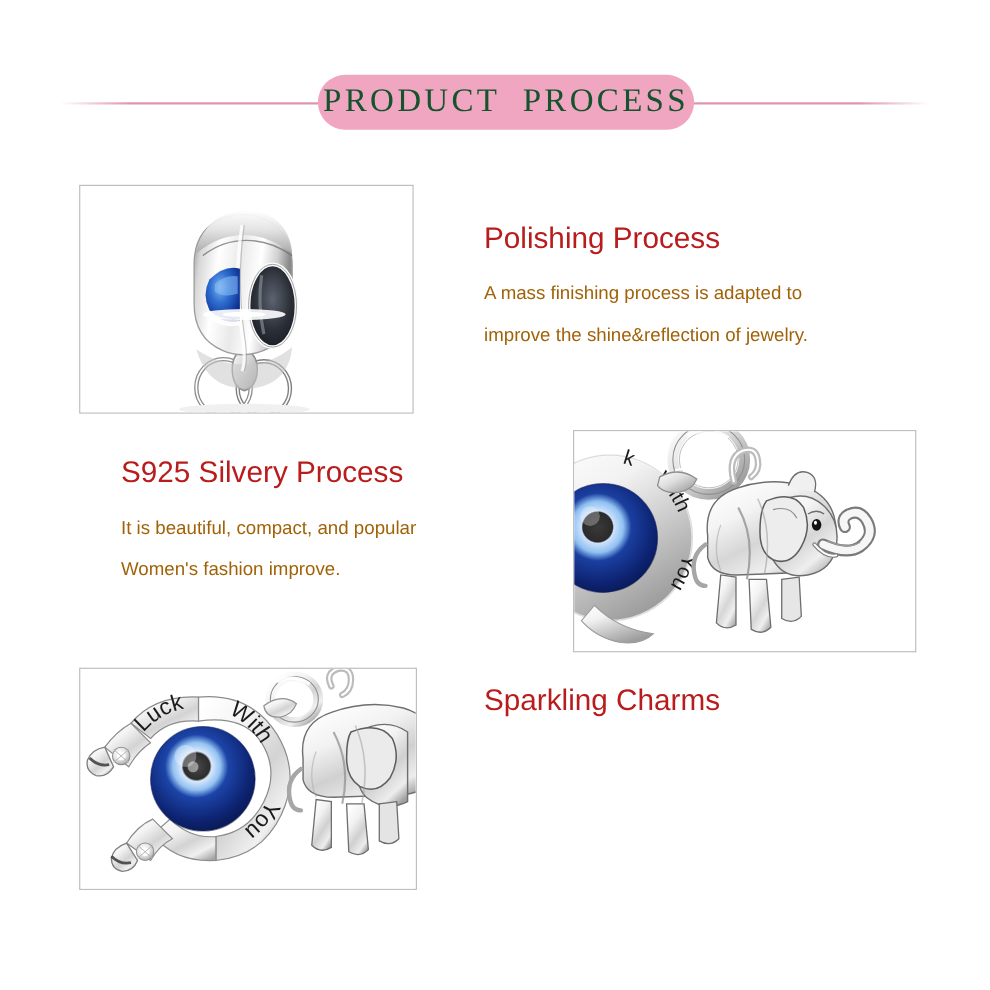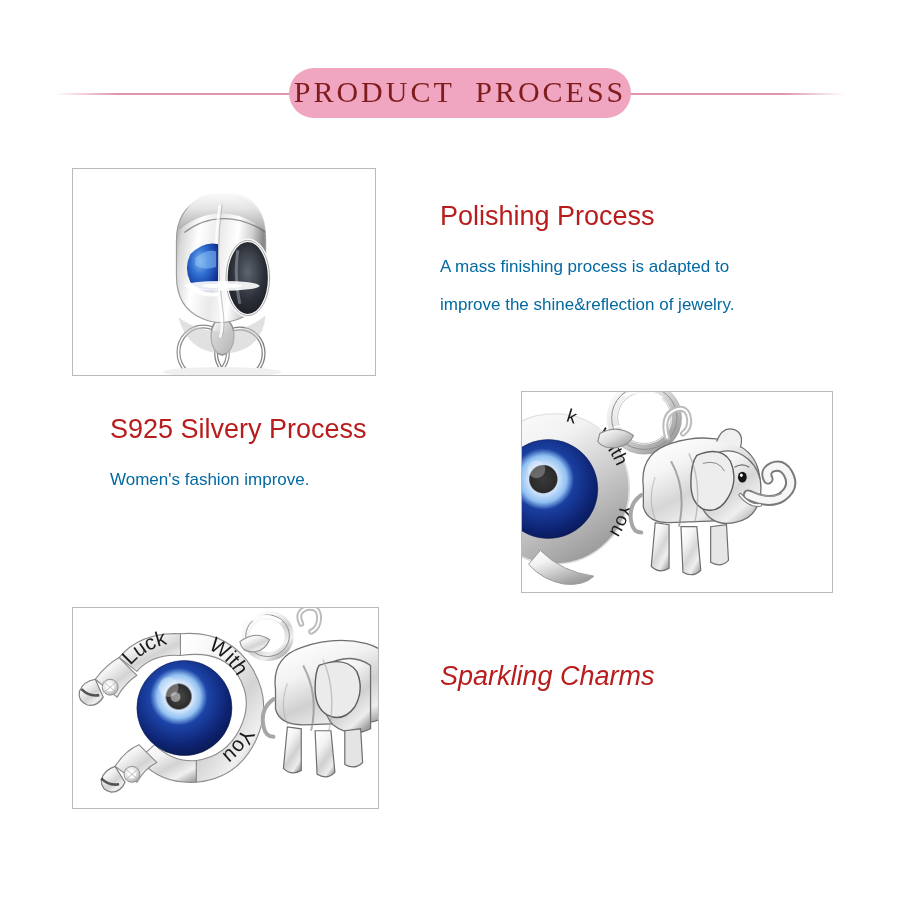--- a/index.html
+++ b/index.html
@@ -41,21 +41,21 @@
     top: 6px;
     width: 342px;
     height: 50px;
     background: #f0a6c0;
     border-radius: 25px;
     display: flex;
     align-items: center;
     justify-content: center;
   }
   .banner-title {
-    color: #7f1d1d;
+    color: #14532d;
     font-family: "Liberation Serif", serif;
     font-size: 30px;
     letter-spacing: 3px;
     white-space: pre;
     line-height: 1;
     padding-bottom: 2px;
   }
 
   
   .photo {
@@ -68,34 +68,34 @@
   .photo svg { display: block; width: 100%; height: 100%; }
 
   #photo-polishing { left: 72px;  top: 168px; width: 304px; height: 208px; }
   #photo-charms    { left: 521px; top: 391px; width: 312px; height: 202px; }
   #photo-plated    { left: 72px;  top: 607px; width: 307px; height: 202px; }
 
   
   .block { position: absolute; }
   #text-polishing { left: 440px; top: 200px; width: 420px; }
   #text-plated    { left: 110px; top: 413px; width: 400px; }
-  #text-charms    { left: 440px; top: 660px; width: 420px; font-style: italic; }
+  #text-charms    { left: 440px; top: 620px; width: 420px; }
 
   .block-title {
     font-size: 27px;
     color: #b91c1c;
     font-weight: 400;
     line-height: 1.25;
     margin: 0 0 14px 0;
     white-space: nowrap;
   }
   .block-body { margin: 0; }
   .block-line {
     font-size: 17px;
-    color: #0369a1;
+    color: #a16207;
     line-height: 38px;
     white-space: nowrap;
   }
 </style>
 </head>
 <body>
 
 <div class="banner">
   <div class="banner-rule"></div>
   <div class="banner-pill">
@@ -188,20 +188,21 @@
   <h2 class="block-title">Polishing Process</h2>
   <div class="block-body">
     <div class="block-line">A mass finishing process is adapted to</div>
     <div class="block-line">improve the shine&amp;reflection of jewelry.</div>
   </div>
 </div>
 
 <div class="block" id="text-plated">
   <h2 class="block-title">S925 Silvery Process</h2>
   <div class="block-body">
+    <div class="block-line">It is beautiful, compact, and popular</div>
     <div class="block-line">Women's fashion improve.</div>
   </div>
 </div>
 
 <div class="photo" id="photo-charms">
   <svg viewBox="0 0 312 202" xmlns="http://www.w3.org/2000/svg">
     <defs>
       <radialGradient id="p2-eye" cx="0.45" cy="0.4" r="0.62">
         <stop offset="0%" stop-color="#3a3a3a"></stop>
         <stop offset="22%" stop-color="#2a2a2a"></stop>

